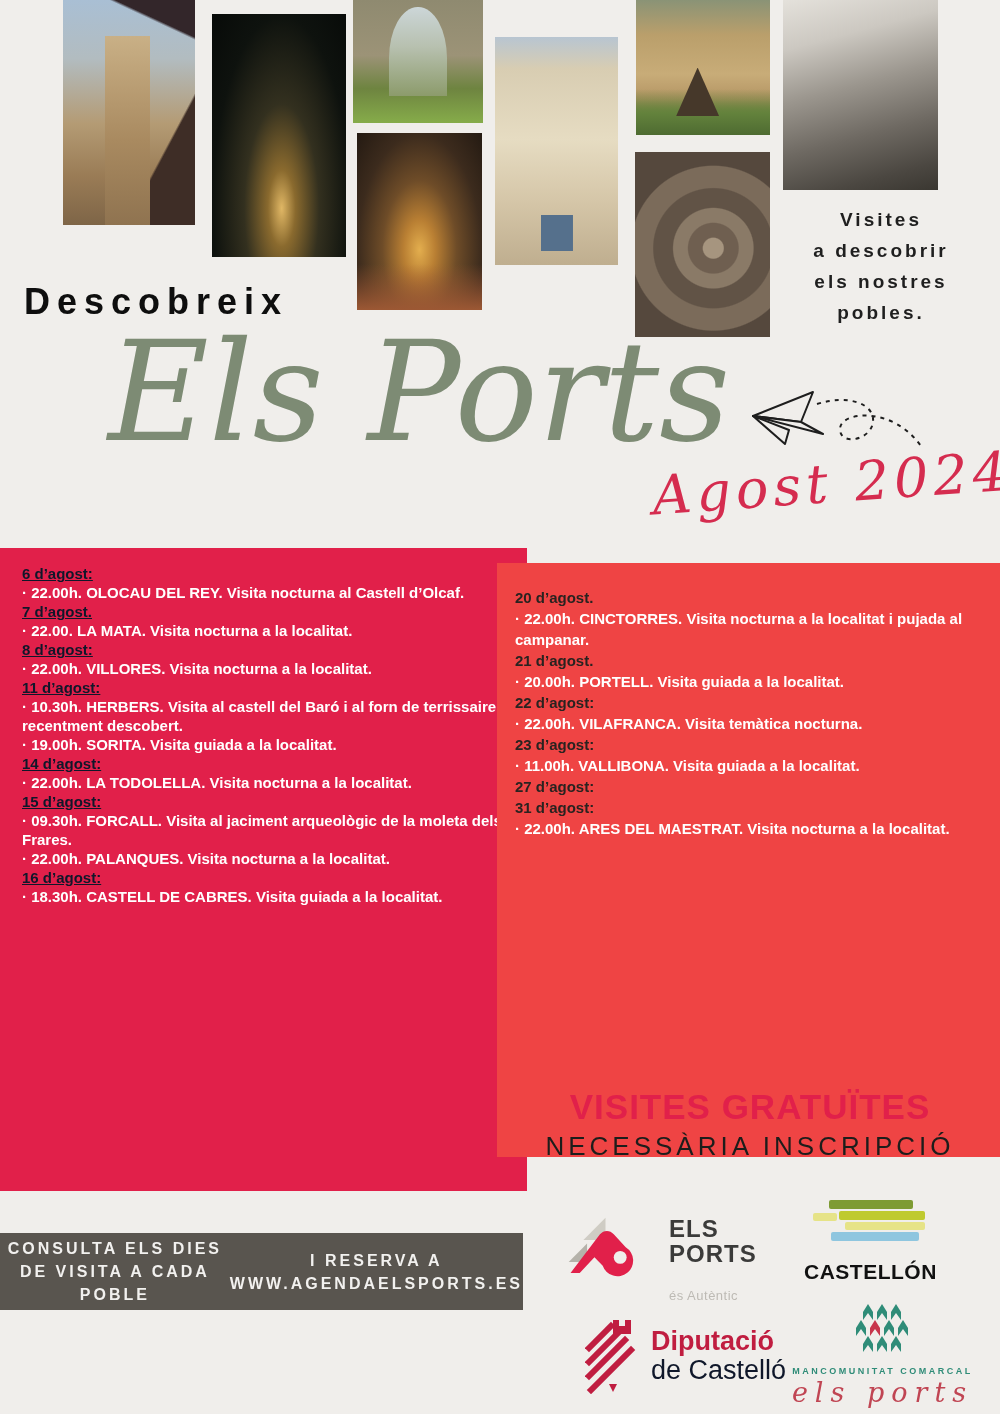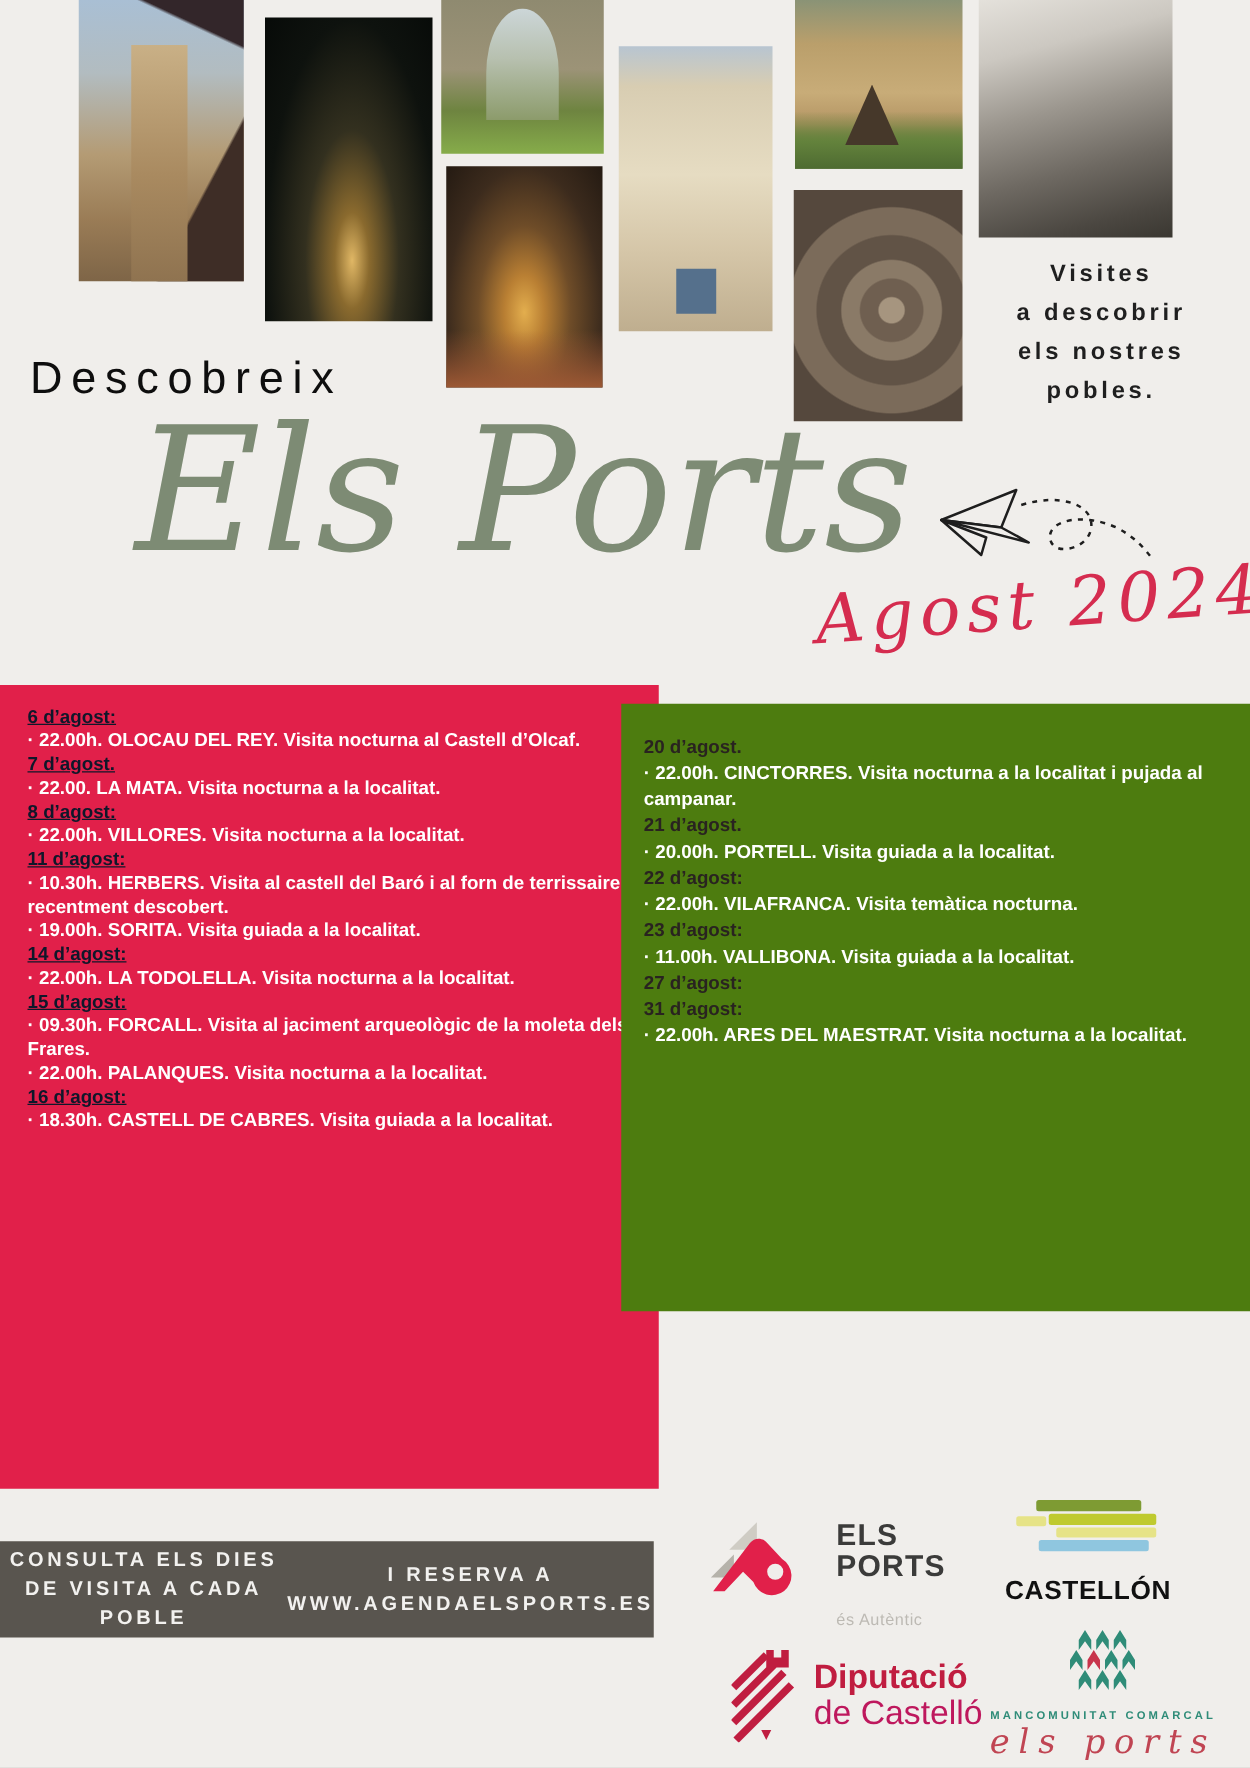--- a/index.html
+++ b/index.html
@@ -40,34 +40,34 @@
     background:#46382a;clip-path:polygon(50% 0,100% 100%,0 100%);}
   .ph-stairs{left:635px;top:152px;width:135px;height:185px;
     background:radial-gradient(circle at 58% 52%,#a6957f 0 8%,#6f5f50 9% 20%,#8a7a67 21% 32%,#615346 33% 48%,#7b6b5a 49% 66%,#55483d 67% 100%);}
   .ph-bw{left:783px;top:0;width:155px;height:190px;
     background:linear-gradient(165deg,#e4e1db 0%,#ccc8c1 22%,#9b968e 45%,#6e6962 68%,#4b4741 88%,#3a3731 100%);}
   
   .tagline{position:absolute;left:784px;top:204px;width:194px;text-align:center;}
   .tagline p{margin:0;font-size:19px;line-height:31px;letter-spacing:3px;
     font-weight:600;color:#1f1f1f;}
   
-  .kicker{position:absolute;left:24px;top:281px;font-size:36px;font-weight:400;
+  .kicker{position:absolute;left:24px;top:281px;font-size:36px;font-weight:700;
     letter-spacing:7px;color:#0e0e0e;}
   .script-title{position:absolute;left:108px;top:312px;width:600px;
     font-family:"DejaVu Serif",serif;font-style:italic;font-size:138px;
     color:#7d8b74;white-space:nowrap;}
   .edition{position:absolute;left:652px;top:452px;
     font-family:"DejaVu Serif",serif;font-style:italic;font-size:54px;
     letter-spacing:5px;color:#d52c4f;transform:rotate(-4deg);white-space:nowrap;}
   .plane{position:absolute;left:745px;top:378px;}
   
   .red-block{position:absolute;left:0;top:548px;width:527px;height:643px;
     background:#E1204A;padding:16px 20px 0 22px;box-sizing:border-box;}
-  .beige-block{position:absolute;left:497px;top:563px;width:503px;height:486px;
-    background:#4d7c0f;padding:24px 24px 0 18px;box-sizing:border-box;}
+  .beige-block{position:absolute;left:497px;top:563px;width:503px;height:594px;
+    background:#ef4444;padding:24px 24px 0 18px;box-sizing:border-box;}
   .sched p{margin:0;font-size:15px;font-weight:700;color:#ffffff;}
   .red-block p{line-height:19px;}
   .beige-block p{line-height:21px;}
   .red-block p.date{color:#0f172a;text-decoration:underline;}
   .beige-block p.date{color:#292320;}
   
   .cta{position:absolute;left:510px;top:1087px;width:480px;text-align:center;}
   .cta .headline{margin:0;font-size:35px;font-weight:800;letter-spacing:1px;color:#E1204A;}
   .cta .subline{margin:4px 0 0;font-size:26px;font-weight:500;letter-spacing:4px;color:#1d1d1b;}
   
@@ -78,21 +78,21 @@
   
   .logo-elsports{position:absolute;left:565px;top:1208px;display:flex;align-items:flex-start;}
   .logo-elsports .txt{margin-left:12px;margin-top:8px;}
   .logo-elsports .big{font-size:24px;font-weight:800;line-height:25px;color:#3b3b3a;letter-spacing:1px;}
   .logo-elsports .small{font-size:13px;color:#bdbab4;margin-top:22px;letter-spacing:0.5px;}
   .logo-castellon{position:absolute;left:800px;top:1200px;width:140px;text-align:center;}
   .logo-castellon .label{font-size:21px;font-weight:700;color:#111;letter-spacing:0.5px;margin-top:6px;text-align:left;padding-left:4px;}
   .logo-diputacio{position:absolute;left:585px;top:1318px;display:flex;align-items:center;}
   .logo-diputacio .txt{margin-left:10px;}
   .logo-diputacio .l1{font-size:27px;font-weight:700;color:#c01d40;line-height:29px;}
-  .logo-diputacio .l2{font-size:27px;font-weight:400;color:#be185d;line-height:29px;}
+  .logo-diputacio .l2{font-size:27px;font-weight:400;color:#0f172a;line-height:29px;}
   .logo-manco{position:absolute;left:790px;top:1302px;width:185px;text-align:center;}
   .logo-manco .l1{font-size:9px;font-weight:700;letter-spacing:2.5px;color:#2f8c78;margin-top:4px;}
   .logo-manco .l2{font-family:"DejaVu Serif",serif;font-style:italic;font-size:27px;
     letter-spacing:7px;color:#c04553;margin-top:1px;}
 </style>
 </head>
 <body>
 
 <div class="poster">
 
@@ -156,20 +156,24 @@
     <p>· 20.00h. PORTELL. Visita guiada a la localitat.</p>
     <p class="date">22 d’agost:</p>
     <p>· 22.00h. VILAFRANCA. Visita temàtica nocturna.</p>
     <p class="date">23 d’agost:</p>
     <p>· 11.00h. VALLIBONA. Visita guiada a la localitat.</p>
     <p class="date">27 d’agost:</p>
     <p class="date">31 d’agost:</p>
     <p>· 22.00h. ARES DEL MAESTRAT. Visita nocturna a la localitat.</p>
   </div>
 
+  <div class="cta">
+    <p class="headline">VISITES GRATUÏTES</p>
+    <p class="subline">NECESSÀRIA INSCRIPCIÓ</p>
+  </div>
 
   <div class="info-bar">
     <p>CONSULTA ELS DIES DE VISITA A CADA POBLE</p>
     <p>I RESERVA A WWW.AGENDAELSPORTS.ES</p>
   </div>
 
   <div class="logo-elsports">
     <svg width="92" height="84" viewBox="0 0 100 90">
       <polygon points="20,34 44,10 44,34" fill="#cfccc4"></polygon>
       <polygon points="4,58 24,38 24,58" fill="#b5b2aa"></polygon>

